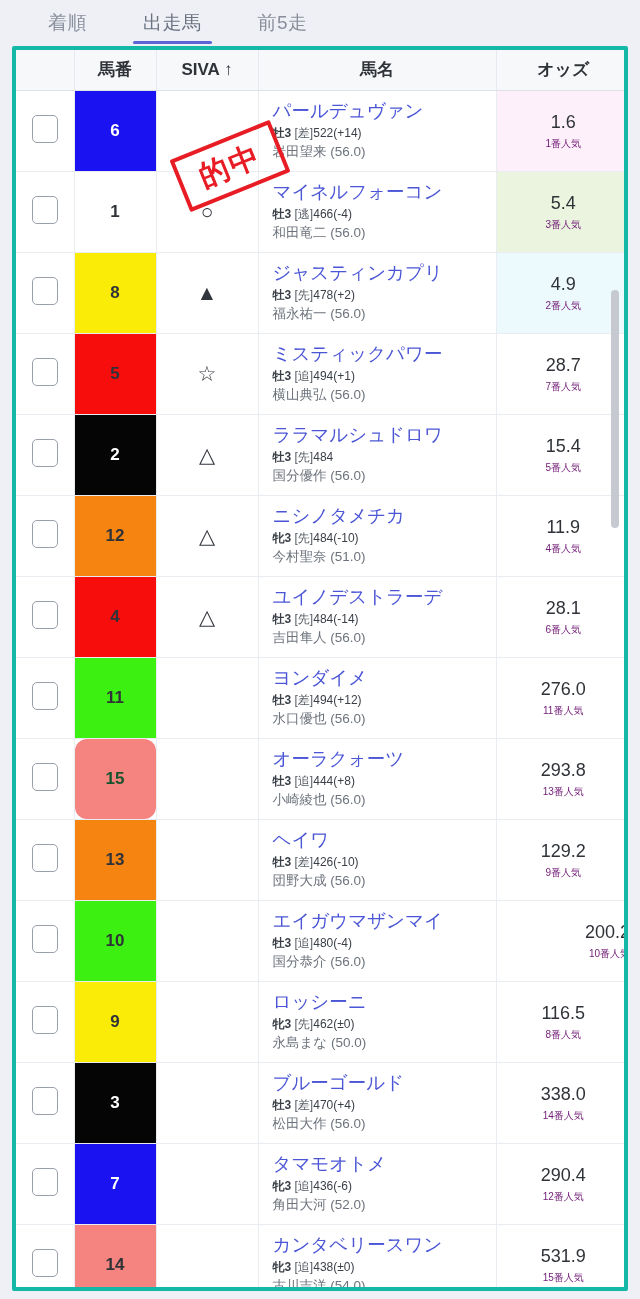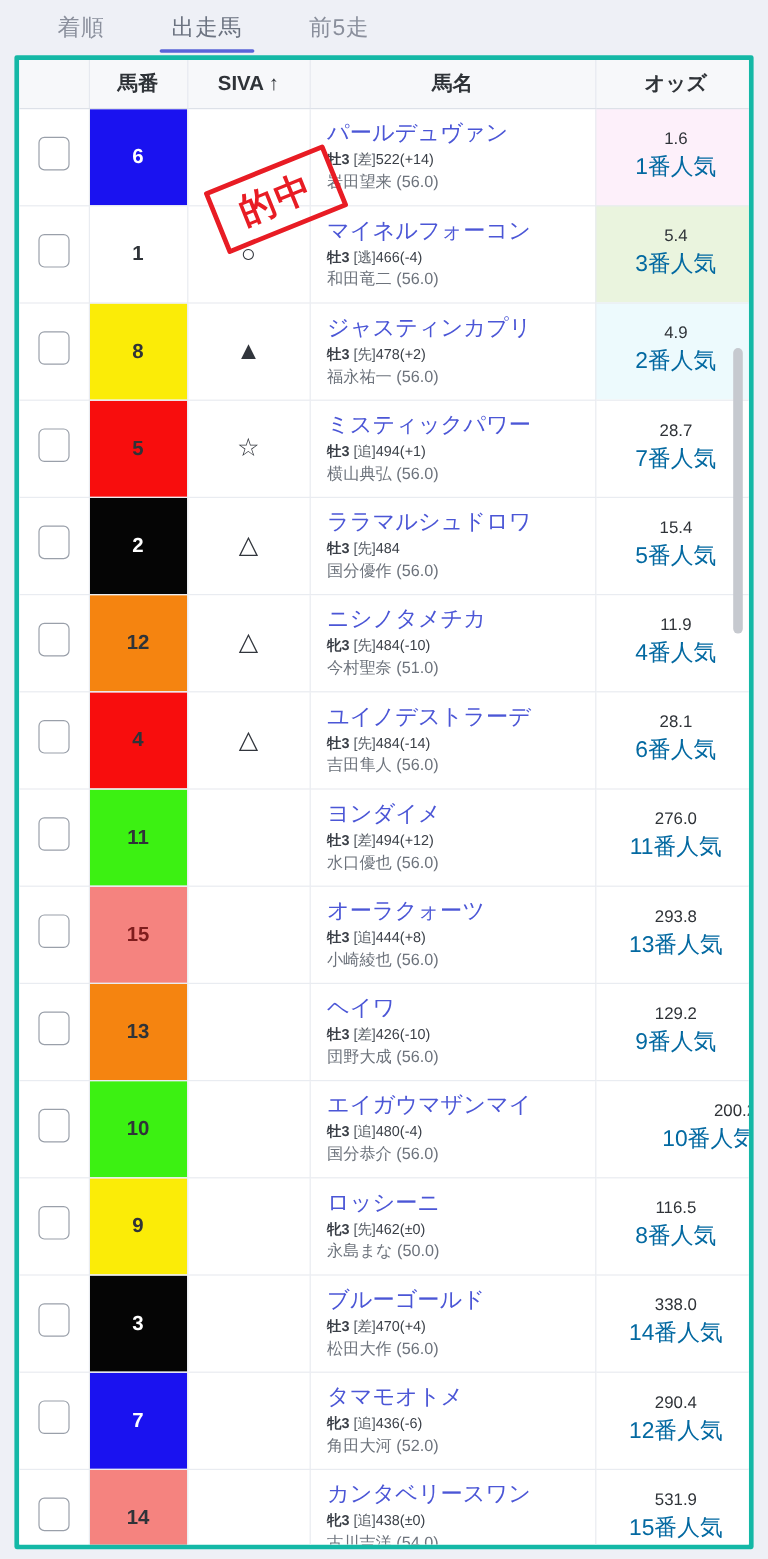--- a/index.html
+++ b/index.html
@@ -143,27 +143,27 @@
   .hjockey {
     font-size: 13.5px;
     color: #6d737c;
     line-height: 1.5;
     white-space: nowrap;
   }
 
   
   td.odds { text-align: center; padding: 0; }
   .oddsval {
-    font-size: 14px;
+    font-size: 18px;
     color: #2f3338;
     line-height: 1.45;
   }
   .oddspop {
-    font-size: 19px;
-    color: #0369a1;
+    font-size: 10px;
+    color: #701a75;
     line-height: 1.6;
   }
 
   
   .stamp {
     position: absolute;
     left: 160px; top: 88px;
     width: 108px; height: 56px;
     border: 4px solid #e81c24;
     border-radius: 2px;
@@ -351,21 +351,21 @@
               <div class="hjockey">水口優也 (56.0)</div>
             </td>
             <td class="odds" style="background: rgb(255, 255, 255);">
               <div class="oddsval">276.0</div>
               <div class="oddspop">11番人気</div>
             </td>
           </tr>
           <tr>
             <td class="chk"><span class="checkbox"></span></td>
             <td class="num">
-              <div class="numbox" style="background: rgb(245, 131, 127); color: #7f1d1d;">15</div>
+              <div class="numbox" style="background: rgb(245, 131, 127); color: #14532d; border-radius: 12px;">15</div>
             </td>
             <td class="siva"></td>
             <td class="name">
               <div class="hname">オーラクォーツ</div>
               <div class="hmeta"><span class="sex">牡3</span> <span class="style">[追]</span><span>444(+8)</span></div>
               <div class="hjockey">小崎綾也 (56.0)</div>
             </td>
             <td class="odds" style="background: rgb(255, 255, 255);">
               <div class="oddsval">293.8</div>
               <div class="oddspop">13番人気</div>

